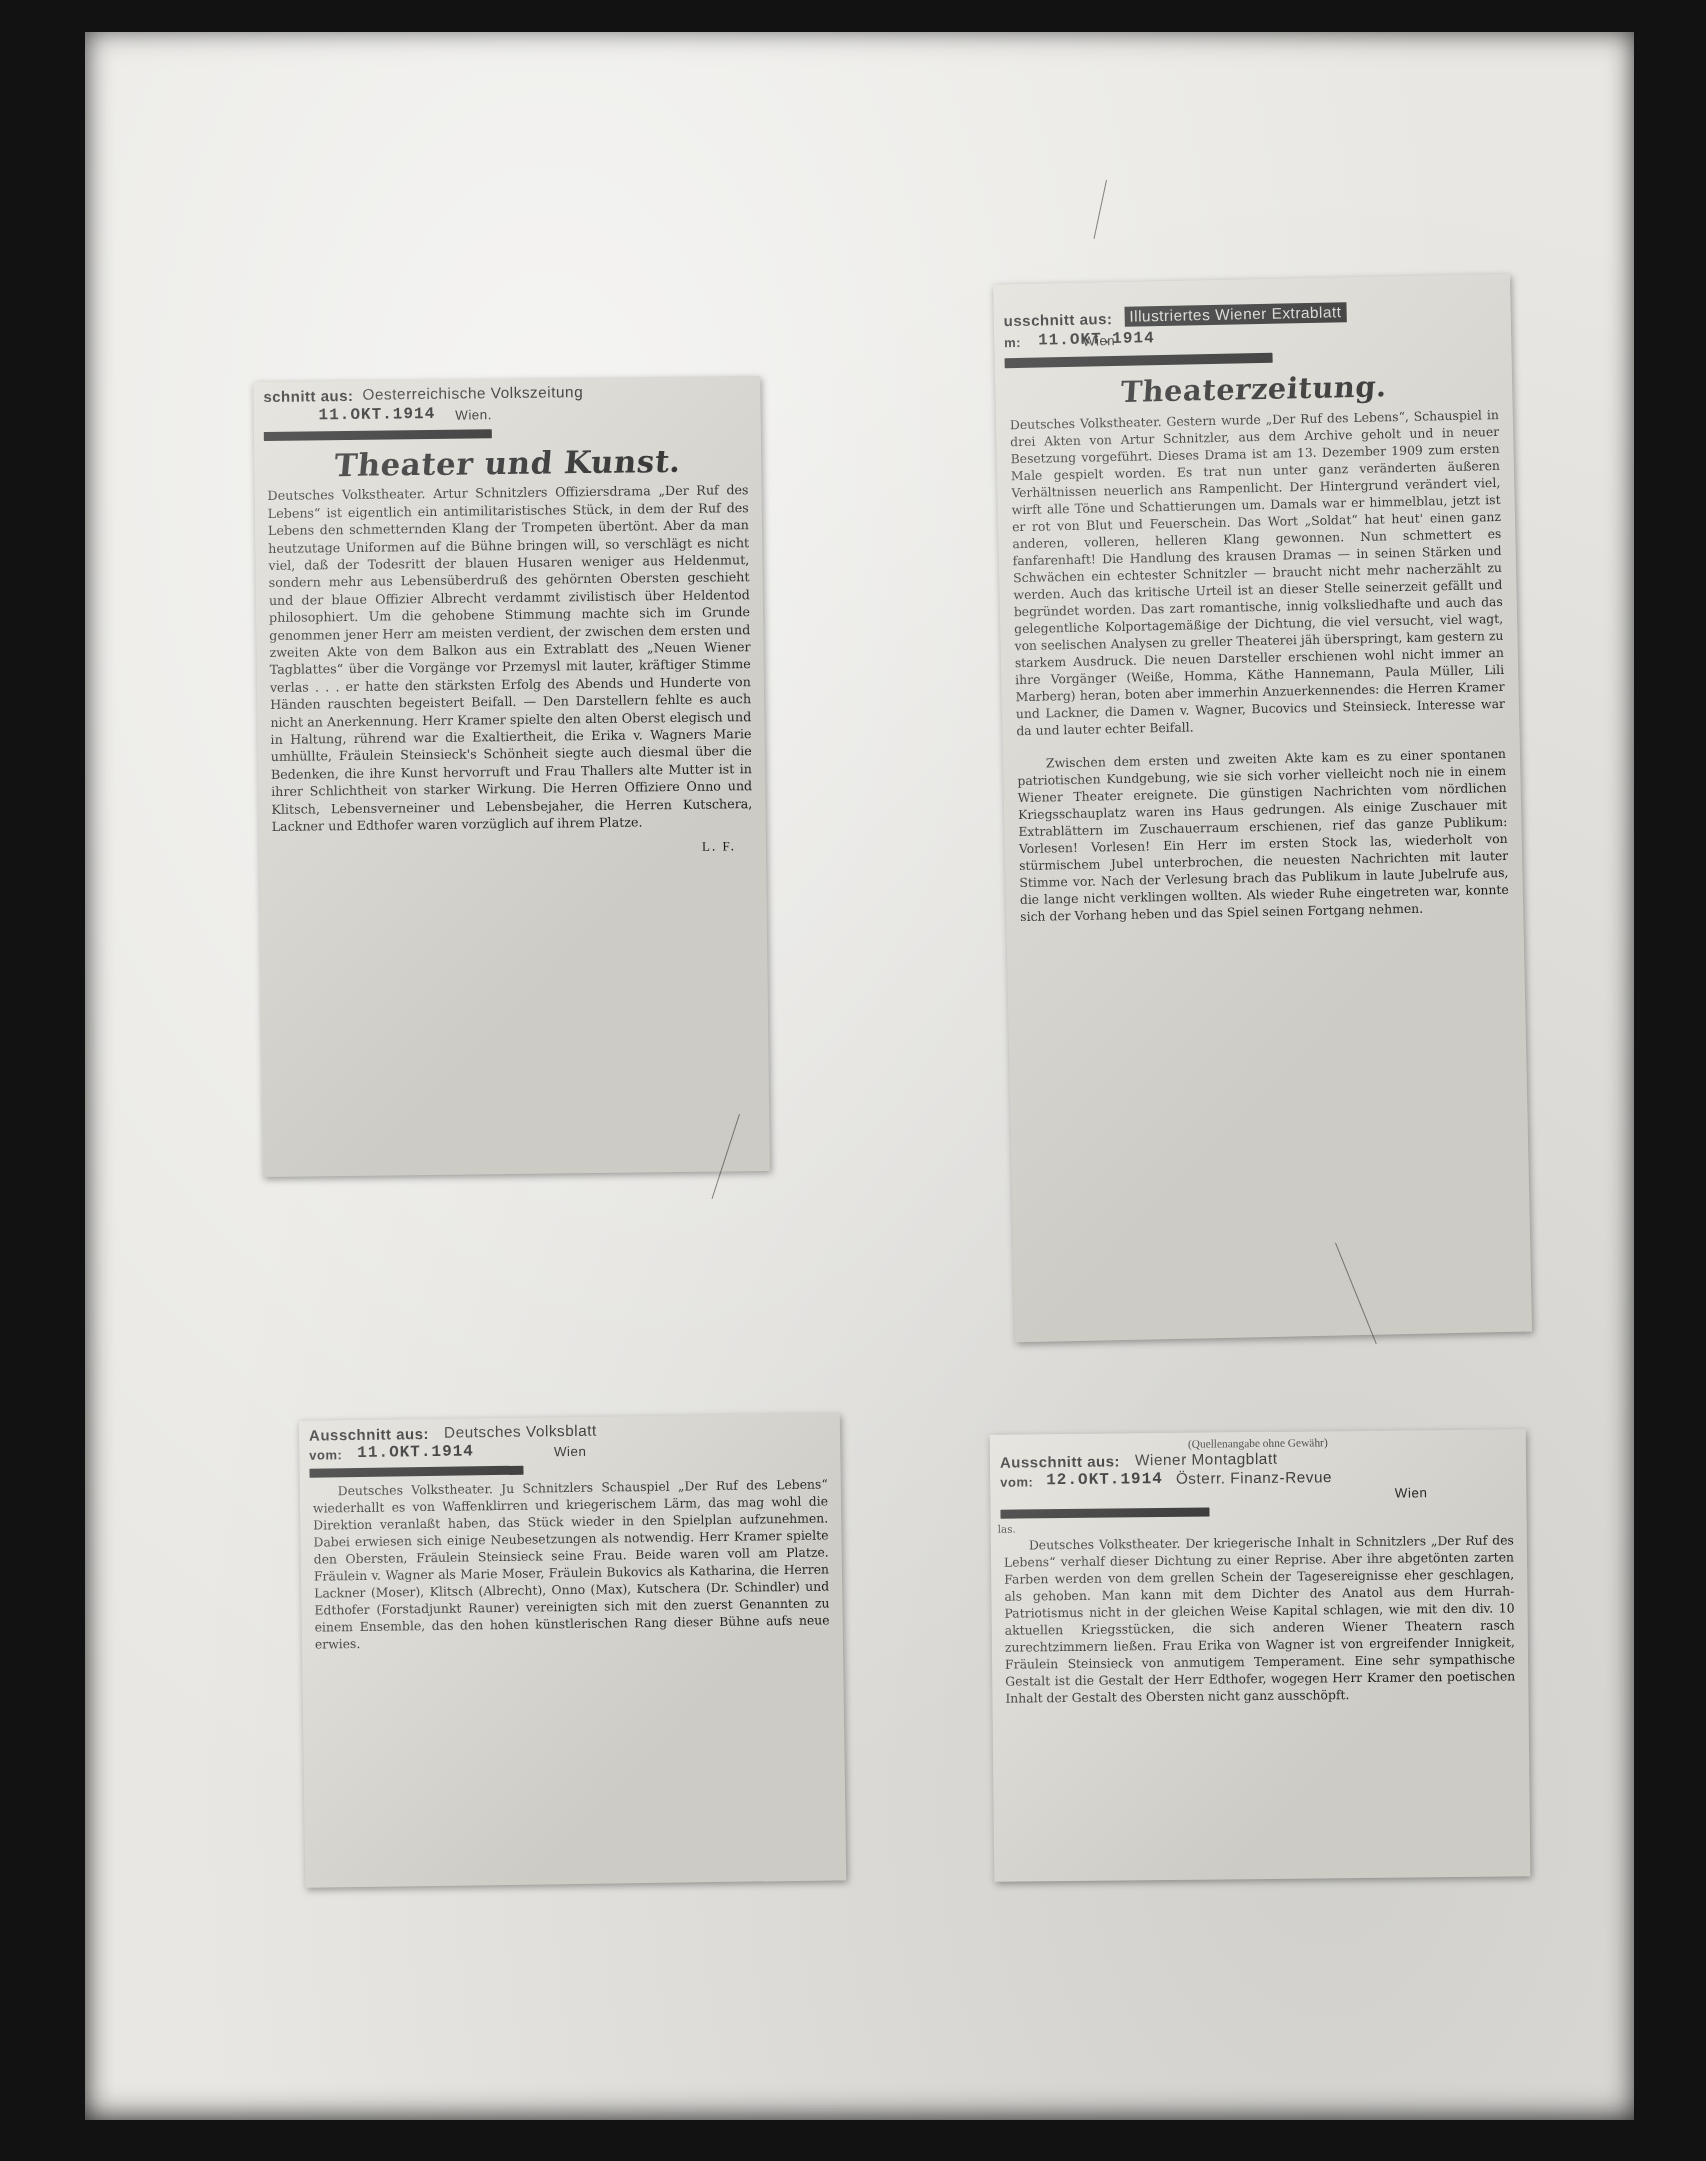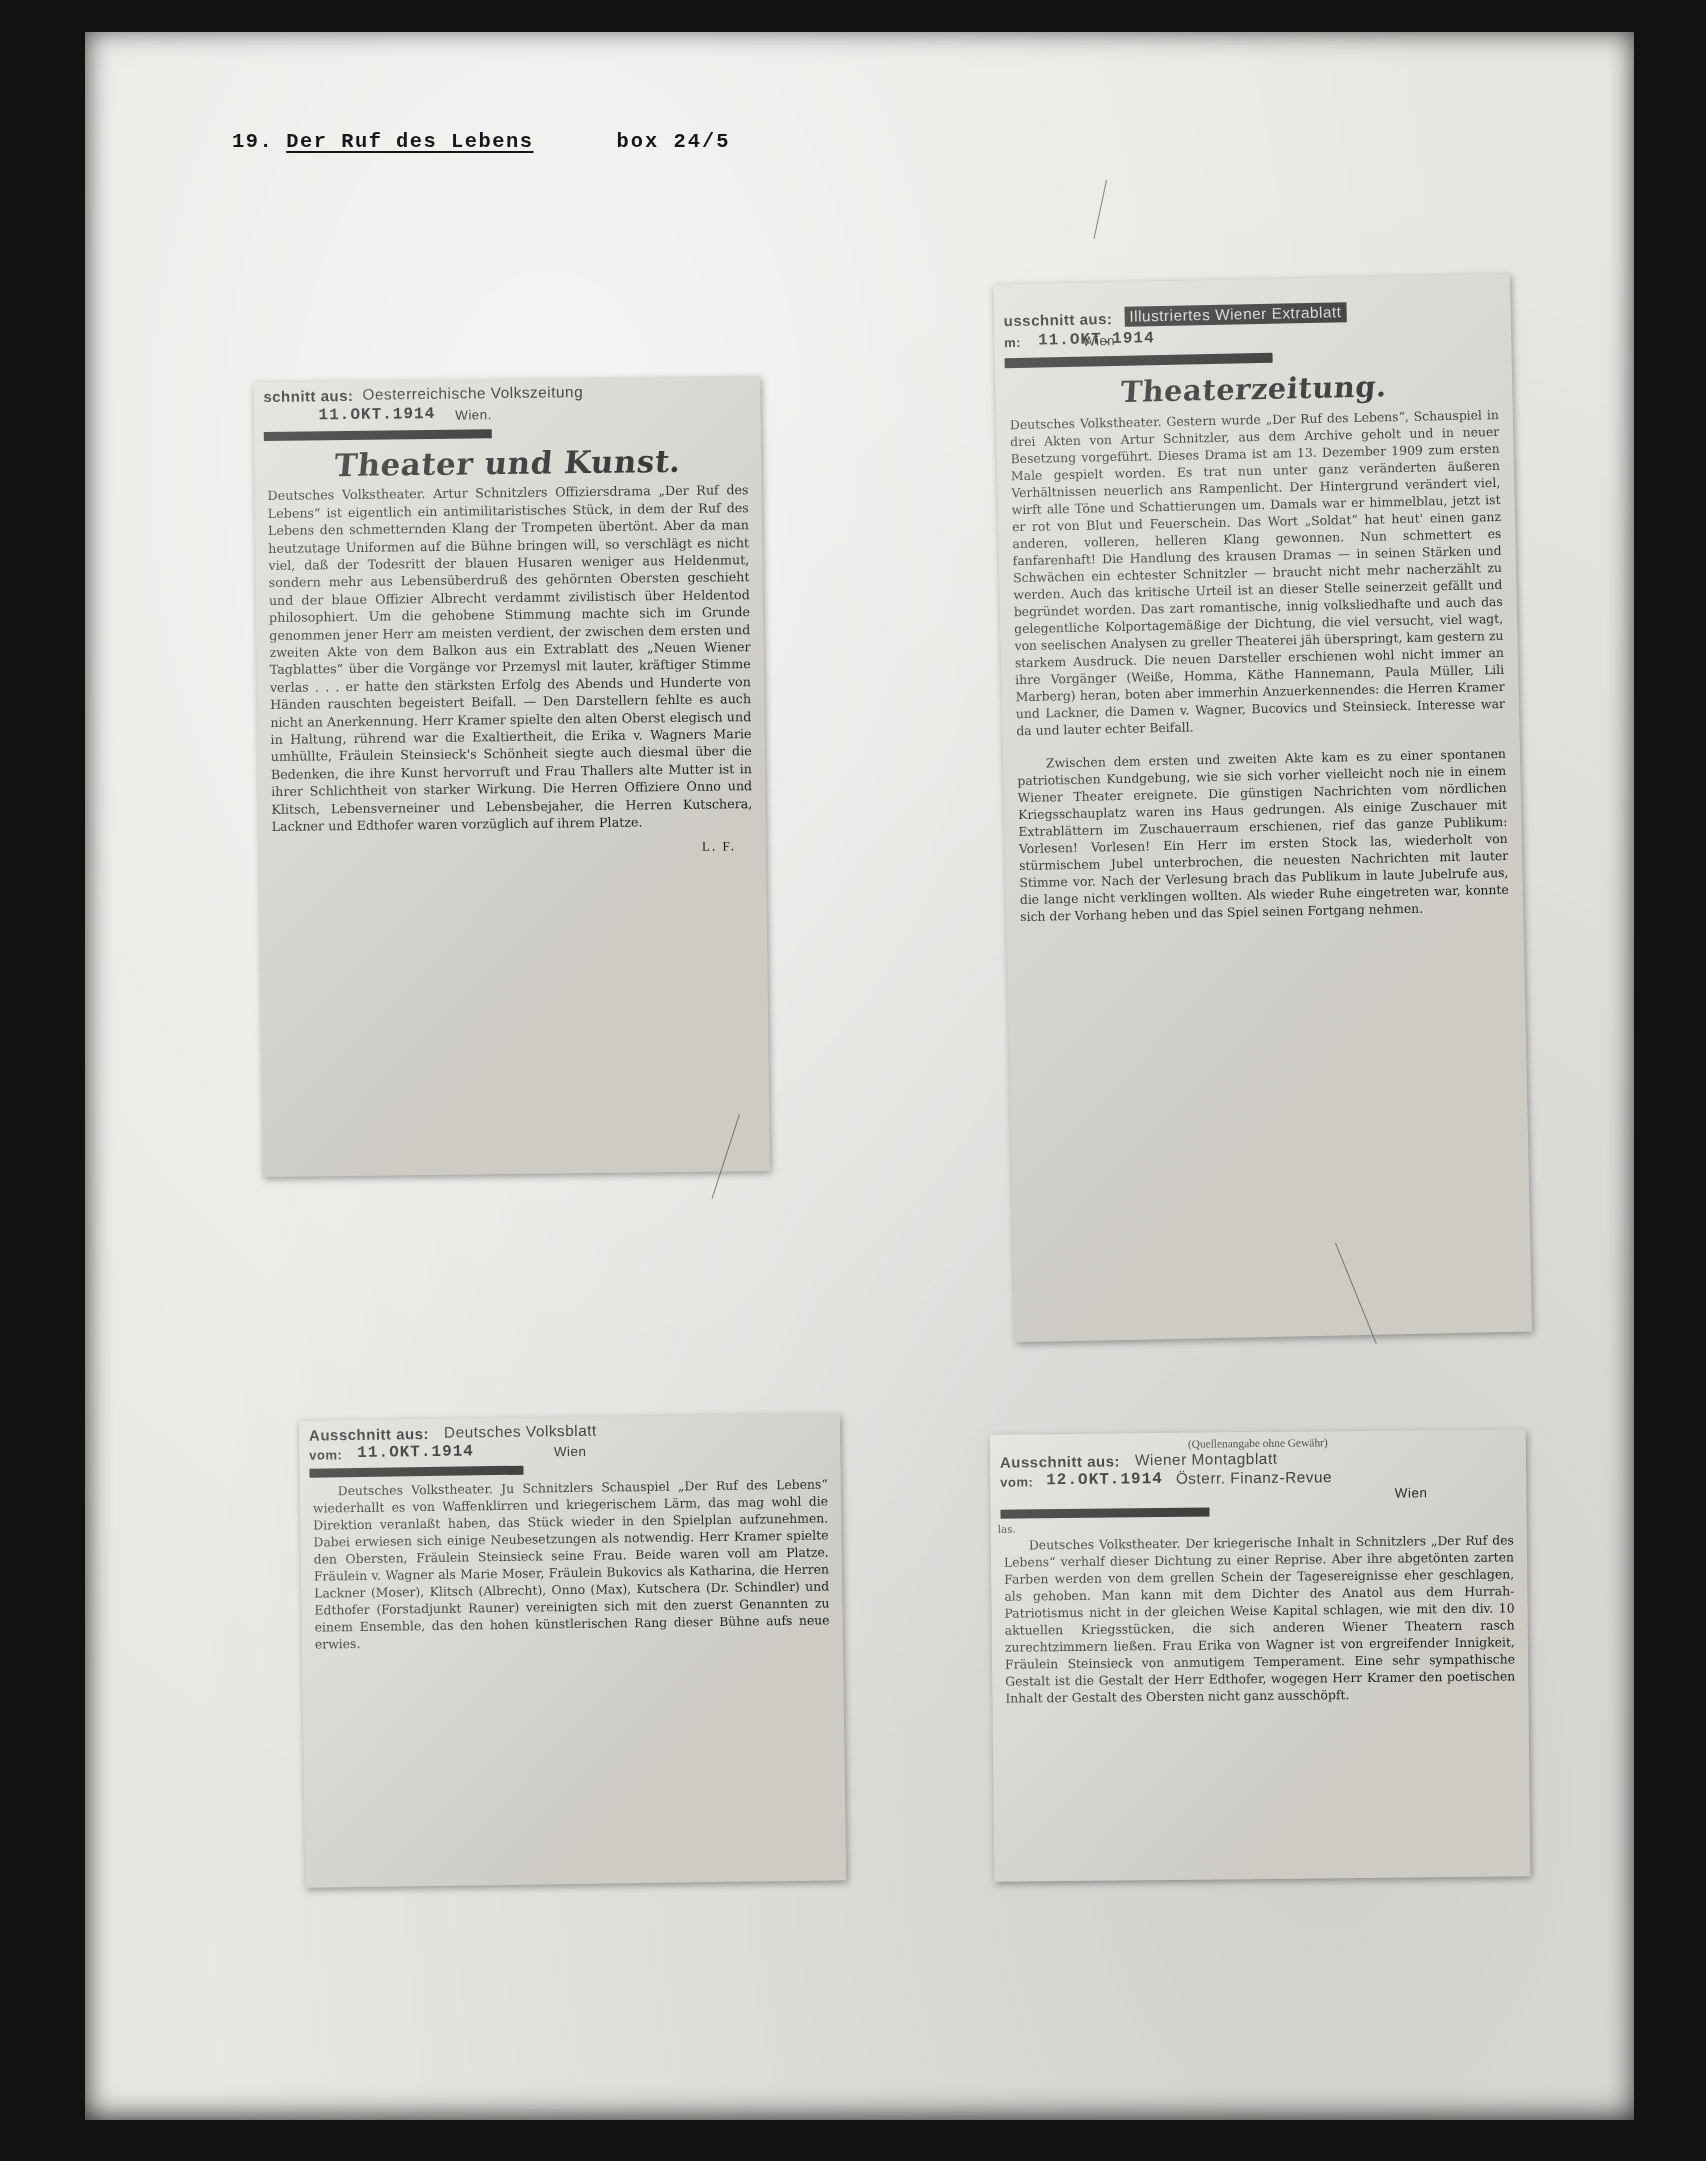--- a/index.html
+++ b/index.html
@@ -244,25 +244,20 @@
     background: #121212;
     pointer-events: none;
   }
 </style>
 </head>
 <body>
 
 <div id="scan-page">
   <div id="page-edge-shadow"></div>
 
-  <div id="header-line">
-    <span class="num">19.</span>
-    <span class="title">Der Ruf des Lebens</span>
-    <span class="box">box 24/5</span>
-  </div>
 
   <div class="clipping" id="clip-volkszeitung">
     <div class="stamp-row">
       <div style="display:flex; align-items:flex-end; gap:9px;">
         <span class="stamp-label">schnitt aus:</span>
         <span class="stamp-source">Oesterreichische Volkszeitung</span>
       </div>
       <div style="display:flex; align-items:flex-end; gap:20px; padding-left:55px; margin-top:2px;">
         <span class="stamp-date">11.OKT.1914</span>
         <span class="stamp-city">Wien.</span>

